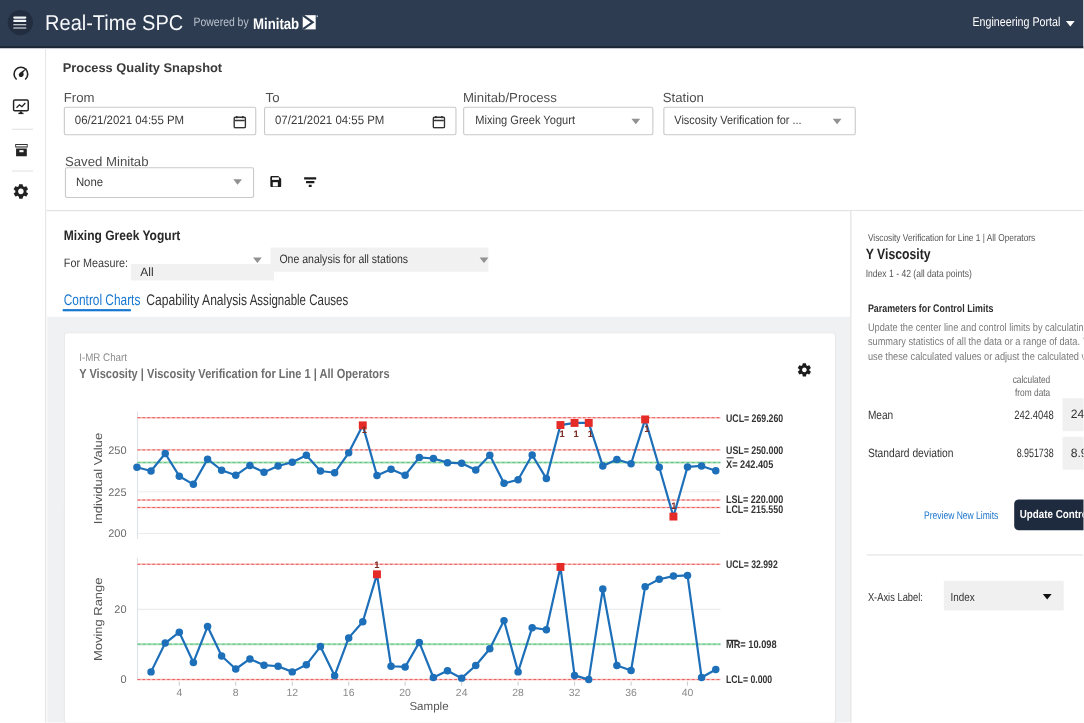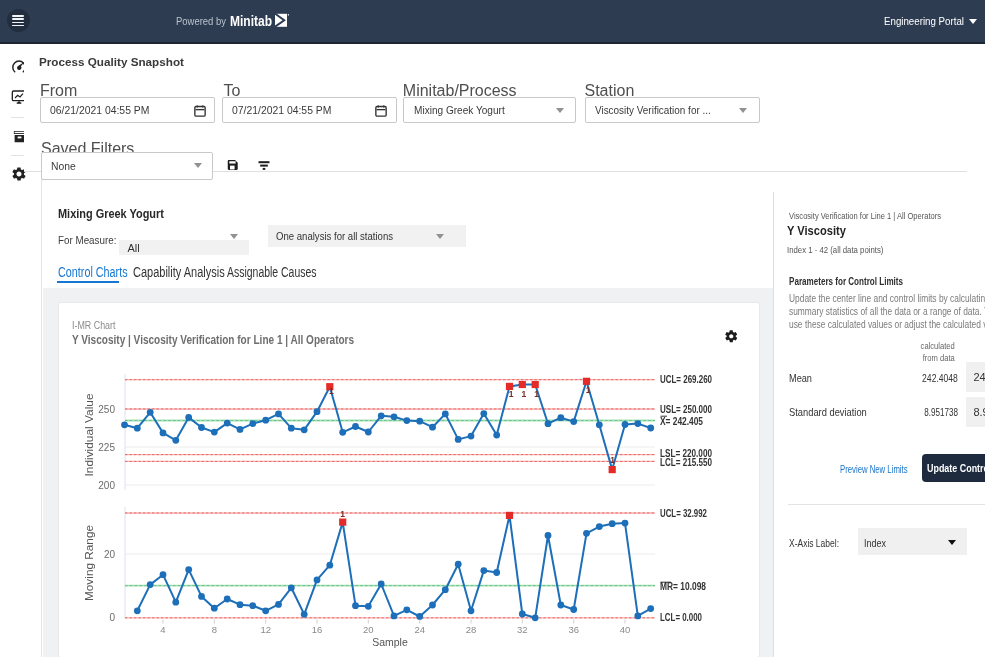--- a/index.html
+++ b/index.html
@@ -13,22 +13,22 @@
 
 #hdr { position:absolute; left:0; top:0; width:985px; height:44px; background:#2e3c51; border-bottom:2px solid #1b2534; }
 #hamb { position:absolute; left:6.5px; top:9px; width:23px; height:23px; border-radius:50%; background:#222e40; }
 #hamb .l { position:absolute; left:5.5px; width:12px; height:1.7px; background:#f2f5f8; border-radius:1px; }
 
 
 #side { position:absolute; left:0; top:44px; width:42px; height:613px; background:#fff; border-right:1px solid #e4e4e4; }
 .sdiv { position:absolute; left:11px; width:19px; height:1px; background:#e3e3e3; }
 
 
-#filters { position:absolute; left:24px; top:44px; width:943px; height:128px; background:#fff; border-bottom:1px solid #e0e0e0; }
-.flabel { position:absolute; height:10px; font-size:16px; color:#4f4f4f; }
+#filters { position:absolute; left:42px; top:44px; width:943px; height:148px; background:#fff; border-bottom:1px solid #e0e0e0; }
+.flabel { position:absolute; height:10px; font-size:12px; color:#4f4f4f; }
 .finput { position:absolute; height:26px; border:1px solid #c9c9c9; border-radius:2px; background:#fff; font-size:11px; color:#3a3a3a; }
 .finput .tx { position:absolute; left:9px; top:0; line-height:24px; transform-origin:0 50%; white-space:nowrap; }
 .chev { position:absolute; width:0; height:0; border-left:4.5px solid transparent; border-right:4.5px solid transparent; border-top:5px solid #919191; }
 .gsel { position:absolute; background:#f1f1f2; font-size:11px; color:#333; }
 
 
 #rpanel { position:absolute; left:773px; top:192px; width:212px; height:465px; background:#fff; border-left:1px solid #dedede; }
 
 
 #grey { position:absolute; left:43px; top:288px; width:730px; height:369px; background:#eff1f3; }
@@ -39,20 +39,21 @@
 <body>
 <div id="page">
 
   <div id="hdr">
     <div id="hamb">
       <div class="l" style="top:6.2px"></div>
         <div class="l" style="top:9.4px"></div>
       <div class="l" style="top:12.6px"></div>
         <div class="l" style="top:15.8px"></div>
     </div>
+    <div class="abs" style="left:41px; top:10px; color:#f7f9fb; font-size:19.5px;"><span class="sx" id="ttl" style="transform:scaleX(0.932);">Real-Time SPC</span></div>
     <div class="abs" style="left:176px; top:15px; color:#b9c2cd; font-size:11px;"><span class="sx" id="pby" style="transform:scaleX(0.861);">Powered by</span></div>
     <div class="abs" style="left:230px; top:13px; color:#fff; font-size:14px; font-weight:bold;"><span class="sx" id="mtb" style="transform:scaleX(0.857);">Minitab</span></div>
     <svg class="abs" style="left:275px; top:13px" width="14" height="14" viewBox="0 0 14 14">
       <rect x="0" y="0.8" width="12" height="13" fill="#fff"></rect>
       <path d="M-0.6,0.2 L9.2,7.3 L-0.6,14.2" stroke="#2e3c51" stroke-width="2" fill="none"></path>
       <rect x="12.8" y="1" width="1.2" height="1.6" fill="#cfd6de"></rect>
     </svg>
     <div class="abs" style="left:884px; top:15px; color:#fff; font-size:11.5px;"><span class="sx" id="engp" style="transform:scaleX(0.845);">Engineering Portal</span></div>
     <div class="abs" style="left:969px; top:19px; width:0; height:0; border-left:4.5px solid transparent; border-right:4.5px solid transparent; border-top:5.5px solid #fff;"></div>
   </div>
@@ -108,21 +109,21 @@
         <rect x="1" y="1.8" width="12" height="11.2" rx="1.4" fill="none" stroke="#333" stroke-width="1.6"></rect>
         <line x1="1.8" y1="5.4" x2="12.2" y2="5.4" stroke="#333" stroke-width="1.6"></line>
       </svg>
     <svg class="abs cal" style="left:351px; top:61px" width="12" height="12" viewBox="0 0 14 14">
         <path d="M3.8 0.5 v2.3 M10.2 0.5 v2.3" stroke="#333" stroke-width="1.7" fill="none"></path>
         <rect x="1" y="1.8" width="12" height="11.2" rx="1.4" fill="none" stroke="#333" stroke-width="1.6"></rect>
         <line x1="1.8" y1="5.4" x2="12.2" y2="5.4" stroke="#333" stroke-width="1.6"></line>
       </svg>
     <div class="chev" style="left:531.5px; top:64px"></div>
     <div class="chev" style="left:715.3px; top:64px"></div>
-    <div class="flabel" style="left:17px; top:95.5px">Saved Filters</div>
+    <div class="flabel" style="left:17px; top:95.5px">Saved Minitab</div>
     <div class="finput" style="left:16.5px; top:107.5px; width:172.7px; height:28px;">
         <span class="tx" id="d5" style="line-height:26px; transform:scaleX(0.939);">None</span>
       </div>
     <div class="chev" style="left:169.5px; top:119px"></div>
     <svg class="abs" style="left:202.5px; top:115.3px" width="11.5" height="12" viewBox="0 0 15 15">
         <path d="M1 2.5 C1 1.7 1.7 1 2.5 1 H10.5 L14 4.5 V12.5 C14 13.3 13.3 14 12.5 14 H2.5 C1.7 14 1 13.3 1 12.5 Z" fill="#1c1c1c"></path>
         <rect x="3" y="2.6" width="8.2" height="3" fill="#fff"></rect>
         <rect x="3.9" y="8.3" width="6" height="5" fill="#fff"></rect>
       </svg>
     <svg class="abs" style="left:234px; top:117.3px" width="12" height="9" viewBox="0 0 12 9">
@@ -131,21 +132,21 @@
         <line x1="4.7" y1="7.9" x2="7.3" y2="7.9" stroke="#1c1c1c" stroke-width="2"></line>
       </svg>
   </div>
 
   <div class="abs" style="left:58px; top:207px; font-size:12.5px; font-weight:bold; color:#282828;"><span class="sx" id="mgy" style="transform:scaleX(0.875);">Mixing Greek Yogurt</span></div>
   <div class="abs" style="left:58px; top:234px; font-size:11px; color:#3c3c3c;"><span class="sx" id="fm" style="transform:scaleX(0.893);">For Measure:</span></div>
   <div class="gsel ctr" style="left:119px; top:240px; width:130px; height:15px;">
       <span class="sx" style="margin-left:8.5px">All</span>
     </div>
   <div class="chev" style="left:229.5px; top:234px"></div>
-  <div class="gsel ctr" style="left:268px; top:225px; width:197.5px; height:22.4px;">
+  <div class="gsel ctr" style="left:246px; top:225px; width:197.5px; height:22.4px;">
       <span class="sx" id="oas" style="margin-left:7.6px; transform:scaleX(0.87);">One analysis for all stations</span>
     </div>
   <div class="chev" style="left:435.5px; top:234px"></div>
   <div class="tab" style="left:58px; color:#1577d1;"><span class="sx" id="tb1" style="transform:scaleX(0.771);">Control Charts</span></div>
   <div class="tab" style="left:132.8px;"><span class="sx" id="tb2" style="transform:scaleX(0.785);">Capability Analysis</span></div>
   <div class="tab" style="left:226.8px;"><span class="sx" id="tb3" style="transform:scaleX(0.747);">Assignable Causes</span></div>
   <div class="abs" style="left:57.4px; top:281px; width:61.9px; height:2.2px; background:#1577d1;"></div>
   <div id="grey"></div>
   <div id="card"></div>
   <div class="abs" style="left:72px; top:319.5px; font-size:10px; color:#8b8b8b;"><span class="sx" id="imr" style="transform:scaleX(0.889);">I-MR Chart</span></div>

